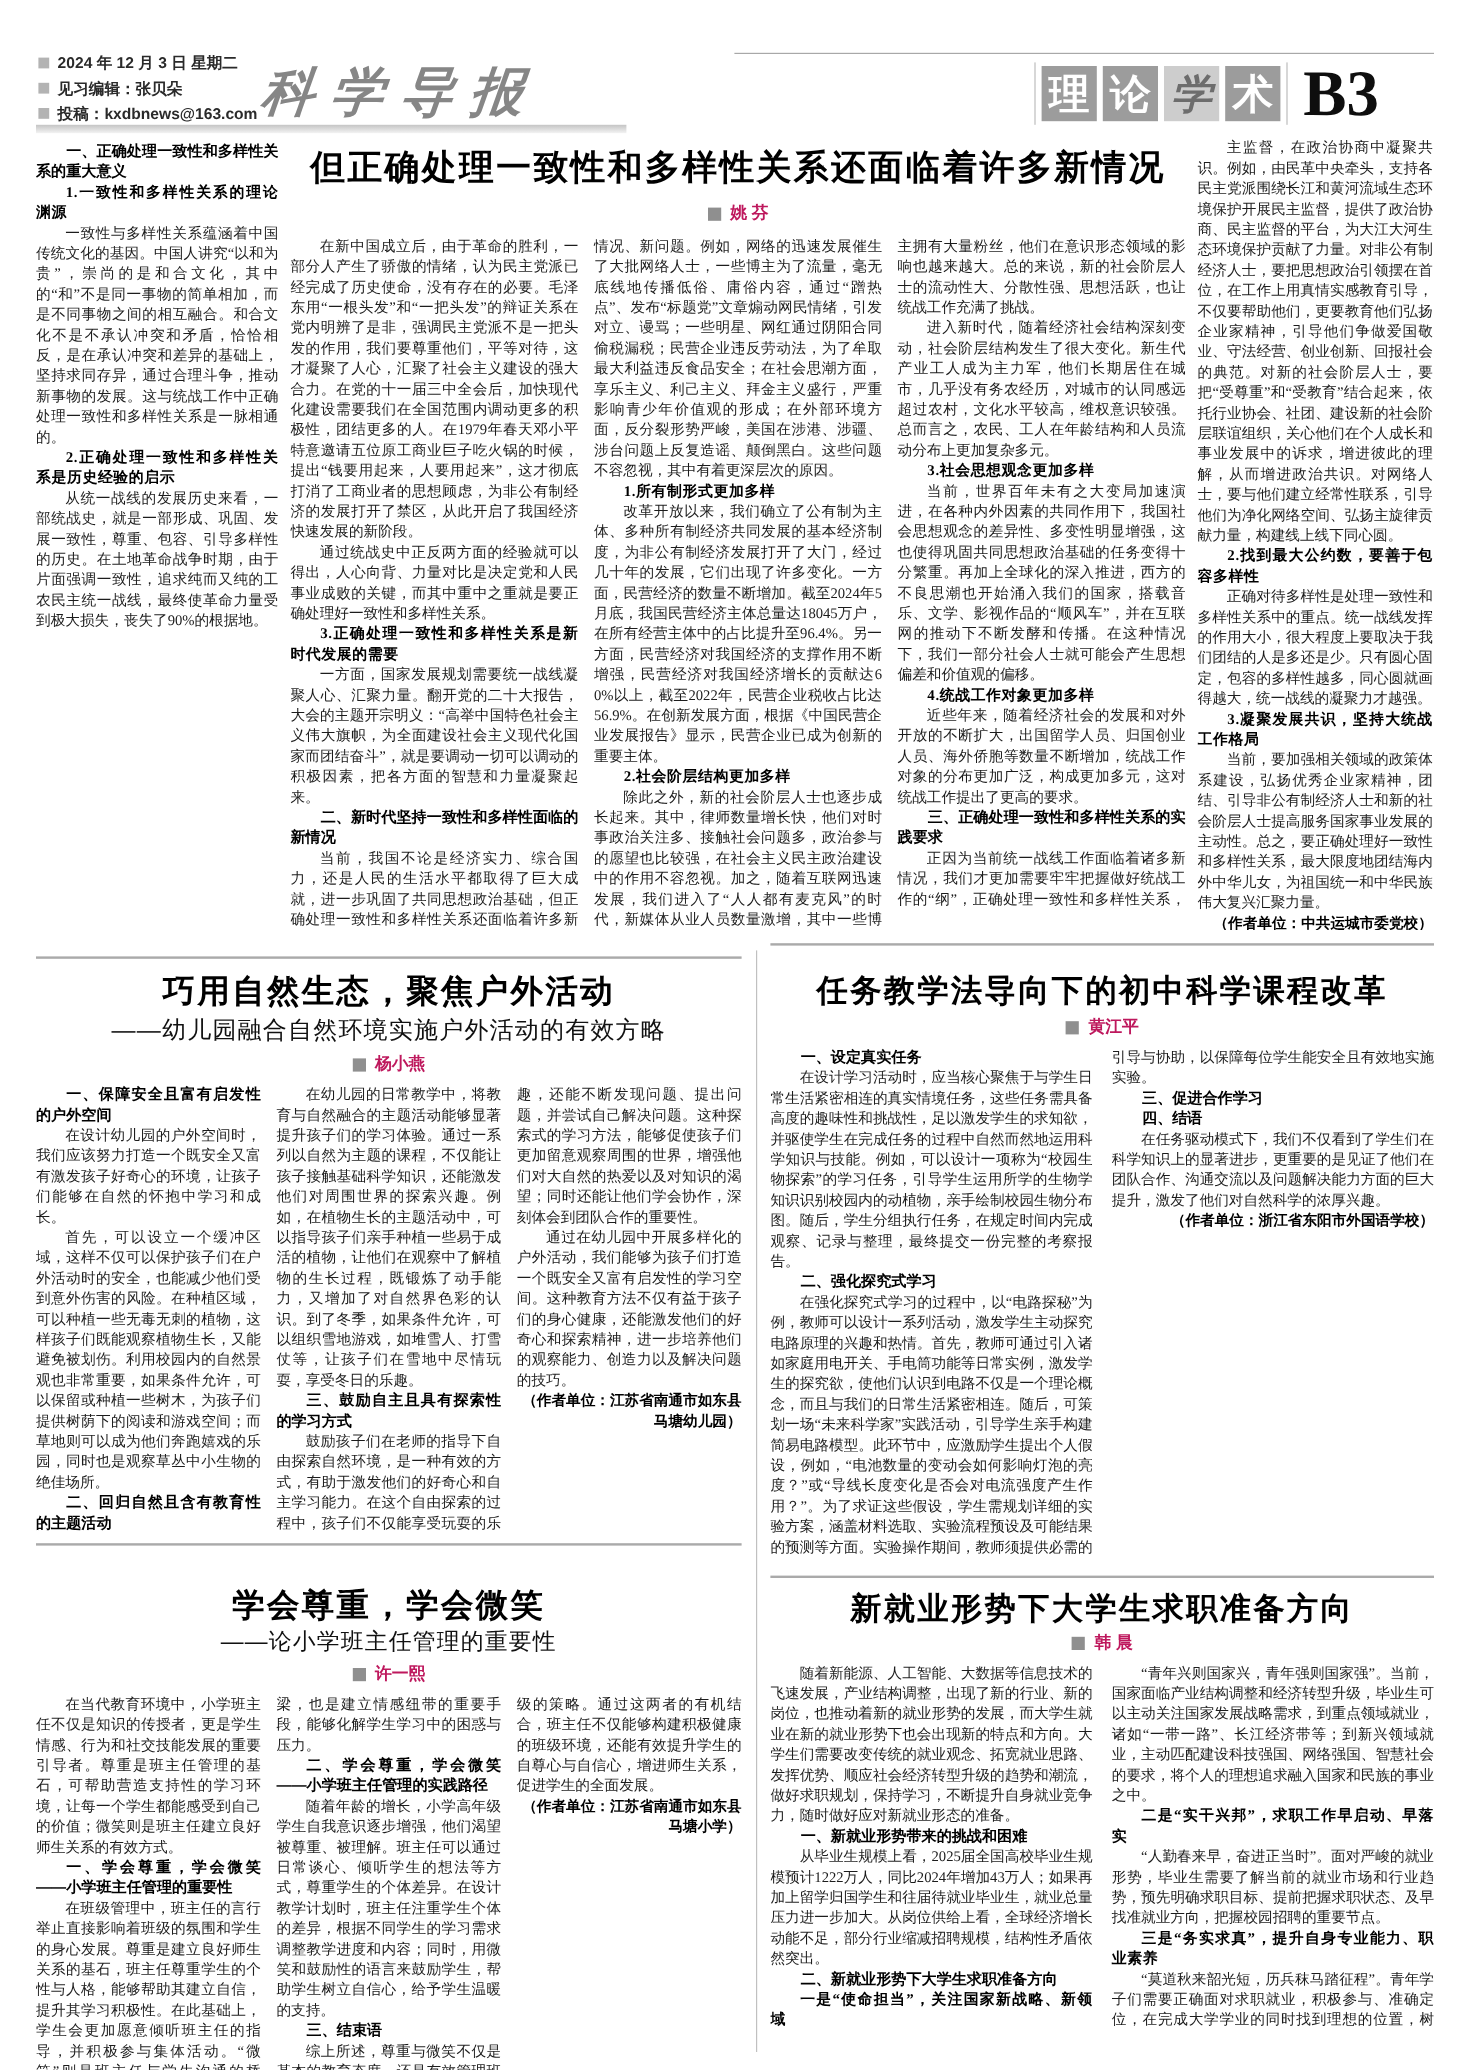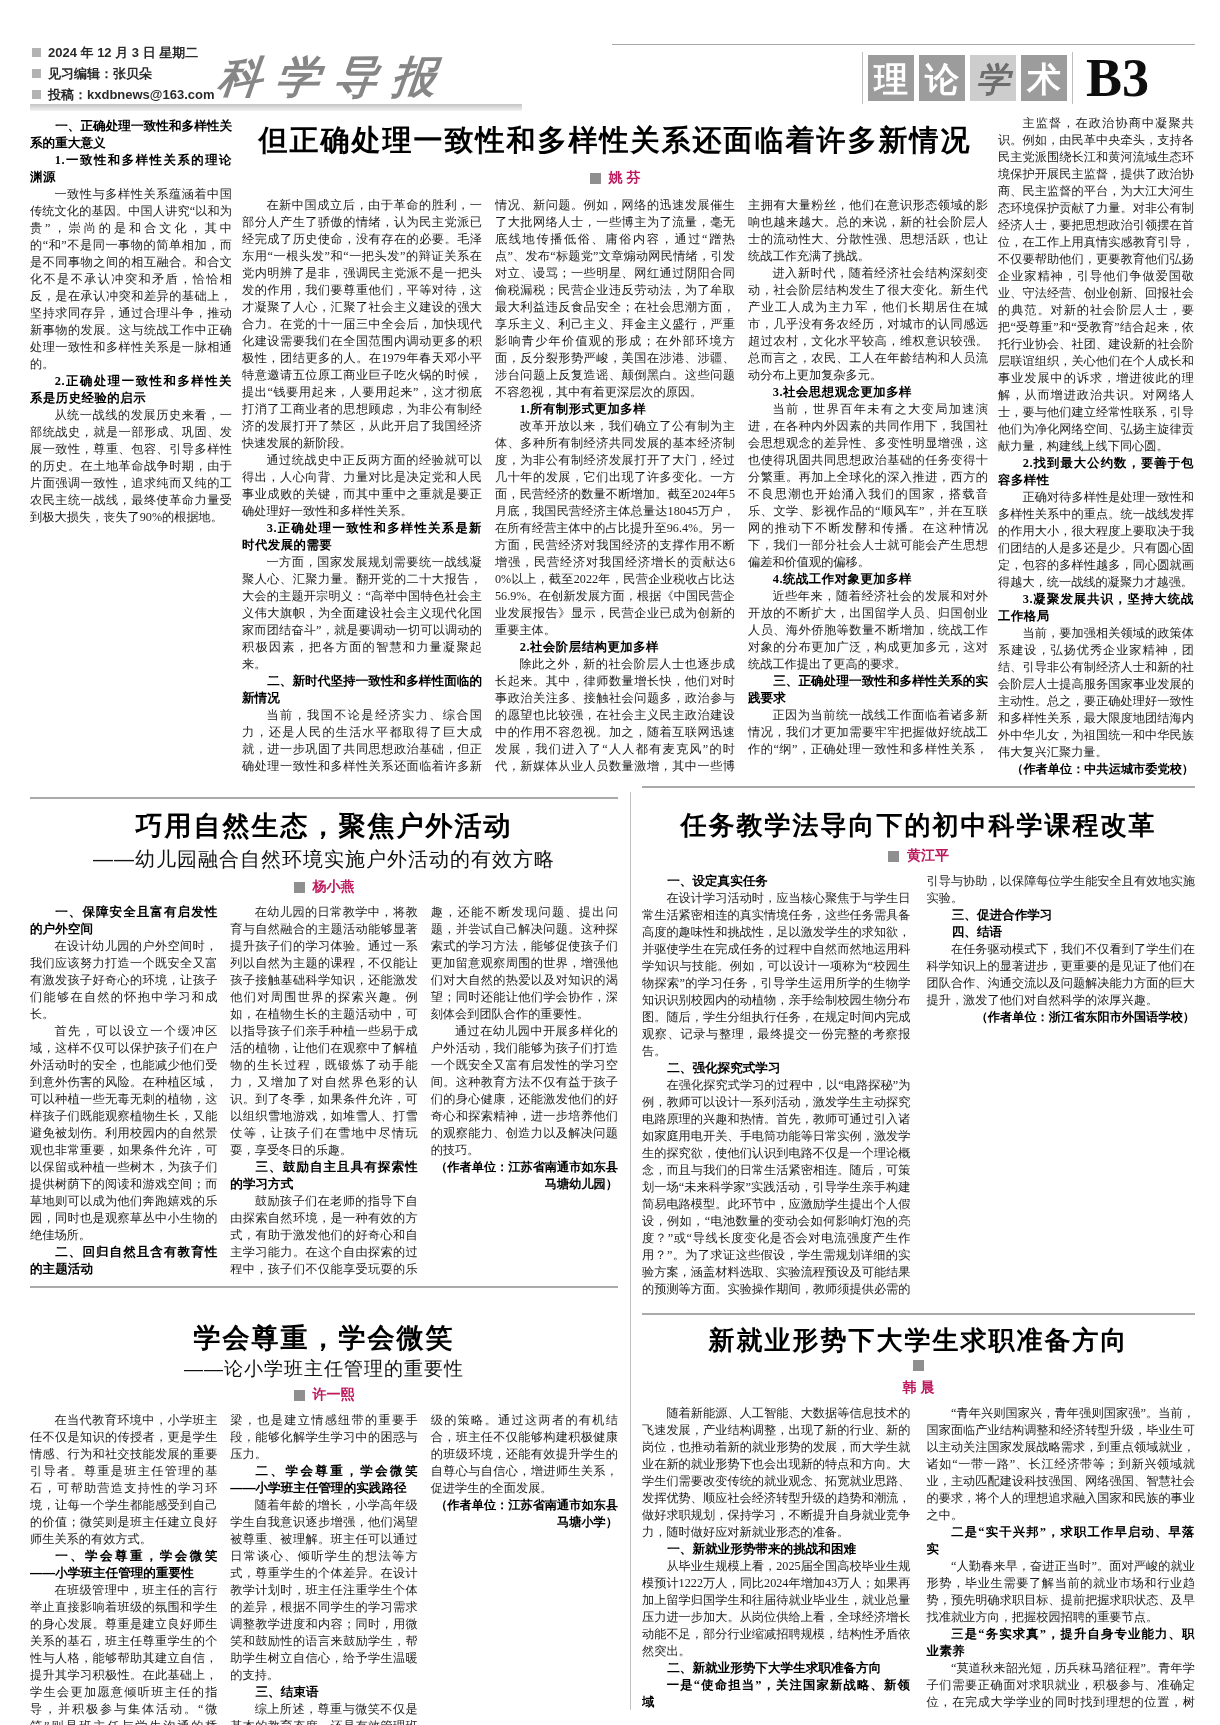--- a/index.html
+++ b/index.html
@@ -183,21 +183,21 @@
         <div class="bh1">二、学会尊重，学会微笑——小学班主任管理的实践路径</div>
         <p class="bp">随着年龄的增长，小学高年级学生自我意识逐步增强，他们渴望被尊重、被理解。班主任可以通过日常谈心、倾听学生的想法等方式，尊重学生的个体差异。在设计教学计划时，班主任注重学生个体的差异，根据不同学生的学习需求调整教学进度和内容；同时，用微笑和鼓励性的语言来鼓励学生，帮助学生树立自信心，给予学生温暖的支持。</p>
         <div class="bh1">三、结束语</div>
         <p class="bp">综上所述，尊重与微笑不仅是基本的教育态度，还是有效管理班级的策略。通过这两者的有机结合，班主任不仅能够构建积极健康的班级环境，还能有效提升学生的自尊心与自信心，增进师生关系，促进学生的全面发展。</p>
         <div class="bauthor">（作者单位：江苏省南通市如东县马塘小学）</div>
       </div>
   </div>
 
   <div class="abs" style="left:642px;top:1322px;width:553px;">
     <div class="t-big" style="font-size:26px;line-height:36px;">新就业形势下大学生求职准备方向</div>
-    <div class="byline" style="margin-top:2px;flex-direction:column;">
+    <div class="byline" style="margin-top:2px;">
       <span class="bsq"></span>
       <span>韩 晨</span>
     </div>
     <div class="flow cols2" style="margin-top:8px;height:316px;">
         <p class="bp">随着新能源、人工智能、大数据等信息技术的飞速发展，产业结构调整，出现了新的行业、新的岗位，也推动着新的就业形势的发展，而大学生就业在新的就业形势下也会出现新的特点和方向。大学生们需要改变传统的就业观念、拓宽就业思路、发挥优势、顺应社会经济转型升级的趋势和潮流，做好求职规划，保持学习，不断提升自身就业竞争力，随时做好应对新就业形态的准备。</p>
         <div class="bh1">一、新就业形势带来的挑战和困难</div>
         <p class="bp">从毕业生规模上看，2025届全国高校毕业生规模预计1222万人，同比2024年增加43万人；如果再加上留学归国学生和往届待就业毕业生，就业总量压力进一步加大。从岗位供给上看，全球经济增长动能不足，部分行业缩减招聘规模，结构性矛盾依然突出。</p>
         <div class="bh1">二、新就业形势下大学生求职准备方向</div>
         <div class="bh2">一是“使命担当”，关注国家新战略、新领域</div>
         <p class="bp">“青年兴则国家兴，青年强则国家强”。当前，国家面临产业结构调整和经济转型升级，毕业生可以主动关注国家发展战略需求，到重点领域就业，诸如“一带一路”、长江经济带等；到新兴领域就业，主动匹配建设科技强国、网络强国、智慧社会的要求，将个人的理想追求融入国家和民族的事业之中。</p>

